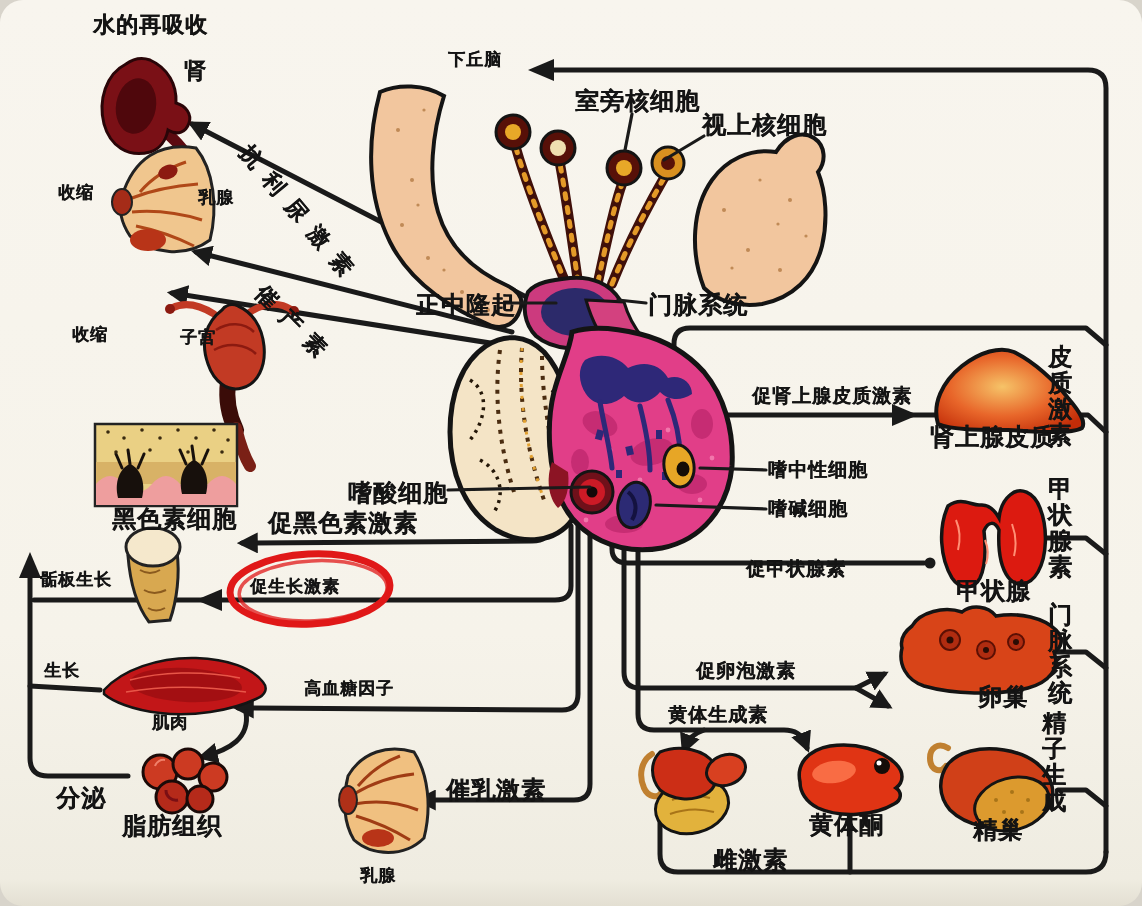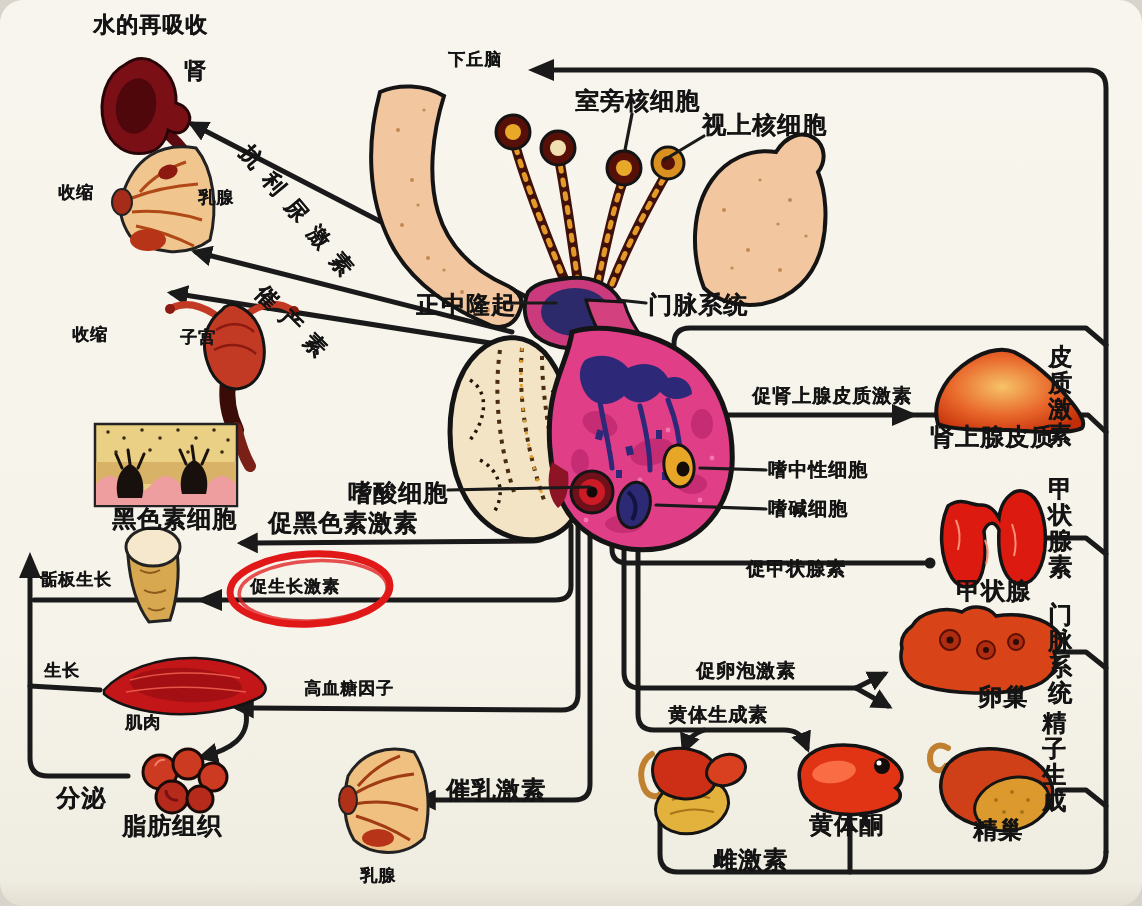--- a/index.html
+++ b/index.html
@@ -376,21 +376,21 @@
 <div class="lbl fs21" style="left:198px;top:188px;">乳腺</div>
 <div class="lbl fs22 rot" style="left:254px;top:140px;transform:rotate(50deg);letter-spacing:13px;">抗利尿激素</div>
 <div class="lbl fs22 rot" style="left:268px;top:280px;transform:rotate(45deg);letter-spacing:12px;">催产素</div>
 <div class="lbl fs21" style="left:72px;top:325px;">收缩</div>
 <div class="lbl fs21" style="left:180px;top:328px;">子宫</div>
 <div class="lbl" style="left:112px;top:506px;">黑色素细胞</div>
 <div class="lbl" style="left:268px;top:510px;">促黑色素激素</div>
 <div class="lbl fs21" style="left:40px;top:570px;">骺板生长</div>
 <div class="lbl fs21" style="left:250px;top:577px;">促生长激素</div>
 <div class="lbl fs21" style="left:44px;top:661px;">生长</div>
-<div class="lbl fs21" style="left:125px;top:713px;">肌肉</div>
+<div class="lbl fs21" style="left:152px;top:713px;">肌肉</div>
 <div class="lbl fs21" style="left:304px;top:679px;">高血糖因子</div>
 <div class="lbl" style="left:56px;top:785px;">分泌</div>
 <div class="lbl" style="left:122px;top:813px;">脂肪组织</div>
 <div class="lbl" style="left:446px;top:777px;">催乳激素</div>
 <div class="lbl fs21" style="left:360px;top:866px;">乳腺</div>
 
 <div class="lbl fs21" style="left:448px;top:50px;">下丘脑</div>
 <div class="lbl" style="left:575px;top:88px;">室旁核细胞</div>
 <div class="lbl" style="left:702px;top:112px;">视上核细胞</div>
 <div class="lbl" style="left:416px;top:292px;">正中隆起</div>

